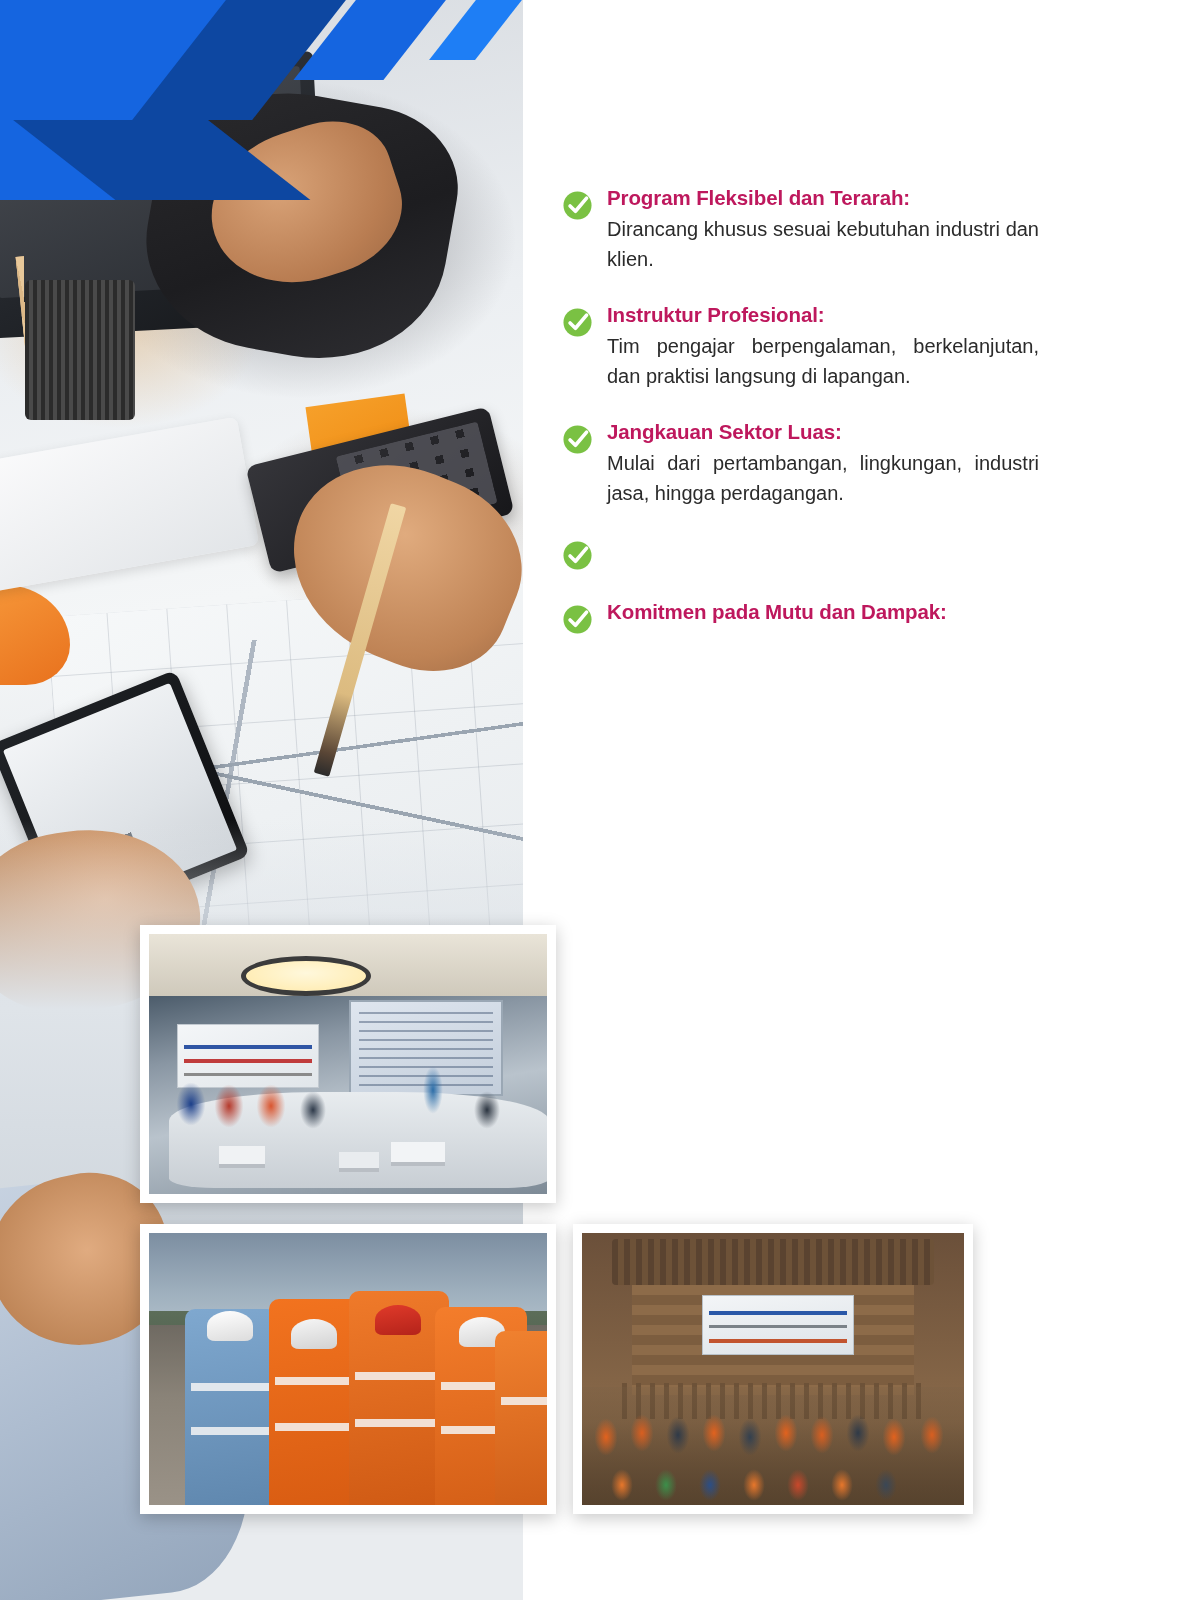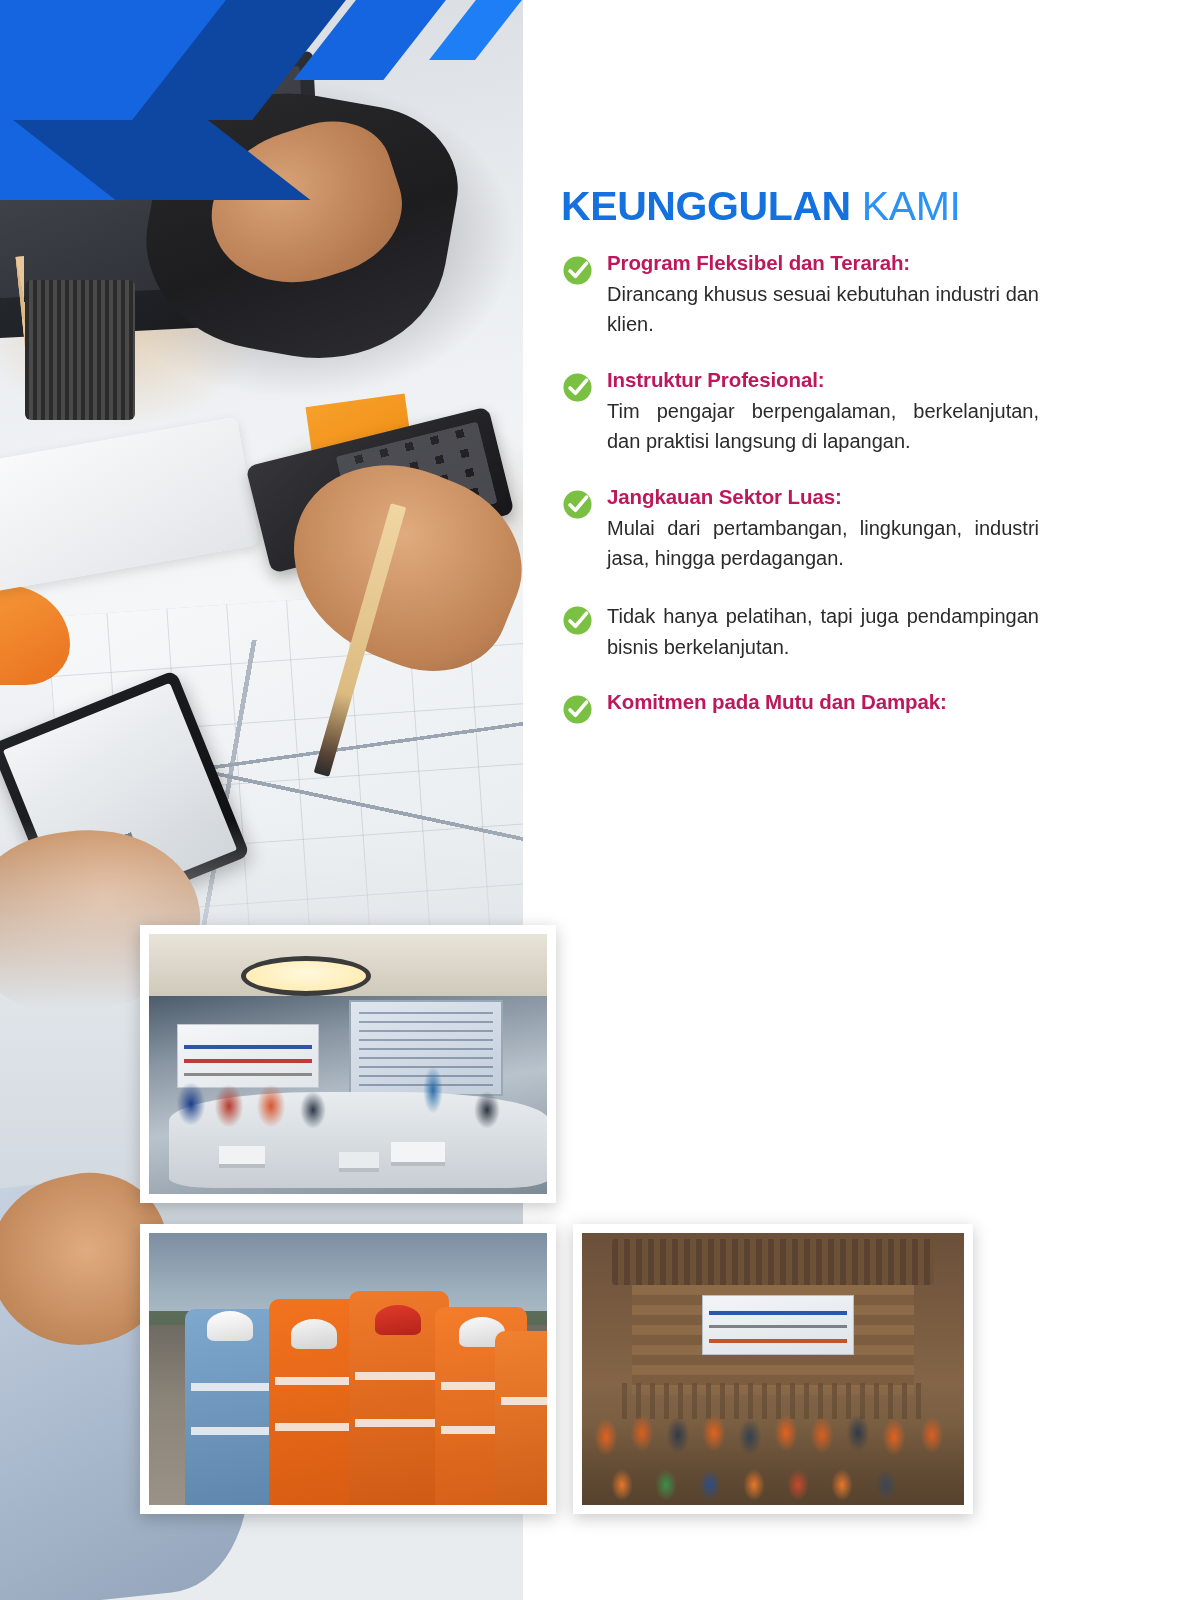--- a/index.html
+++ b/index.html
@@ -594,21 +594,20 @@
     <div class="band band-3"></div>
     <div class="band band-4"></div>
     <div class="band band-white"></div>
     <div class="band band-5"></div>
     <div class="band band-6"></div>
     <div class="band band-7"></div>
   </div>
 </div>
 
 <div class="content">
-  <h1 class="heading"><span class="bold">KEUNGGULAN</span><span class="light"> KAMI</span></h1>
 
   <div class="feature">
     <div class="check-wrap">
       <svg class="check" viewBox="0 0 40 40">
         <circle cx="20" cy="20" r="17" fill="#7ac143"></circle>
         <path d="M11 20.5 L17.5 27 L31 11" fill="none" stroke="#ffffff" stroke-width="4.4" stroke-linecap="round" stroke-linejoin="round"></path>
       </svg>
     </div>
     <div class="feature-body">
       <p class="feature-title">Program Fleksibel dan Terarah:</p>
@@ -643,21 +642,20 @@
   </div>
 
   <div class="feature">
     <div class="check-wrap">
       <svg class="check" viewBox="0 0 40 40">
         <circle cx="20" cy="20" r="17" fill="#7ac143"></circle>
         <path d="M11 20.5 L17.5 27 L31 11" fill="none" stroke="#ffffff" stroke-width="4.4" stroke-linecap="round" stroke-linejoin="round"></path>
       </svg>
     </div>
     <div class="feature-body">
-      <p class="feature-desc">Tidak hanya pelatihan, tapi juga pendampingan bisnis berkelanjutan.</p>
     </div>
   </div>
 
   <div class="feature">
     <div class="check-wrap">
       <svg class="check" viewBox="0 0 40 40">
         <circle cx="20" cy="20" r="17" fill="#7ac143"></circle>
         <path d="M11 20.5 L17.5 27 L31 11" fill="none" stroke="#ffffff" stroke-width="4.4" stroke-linecap="round" stroke-linejoin="round"></path>
       </svg>
     </div>

